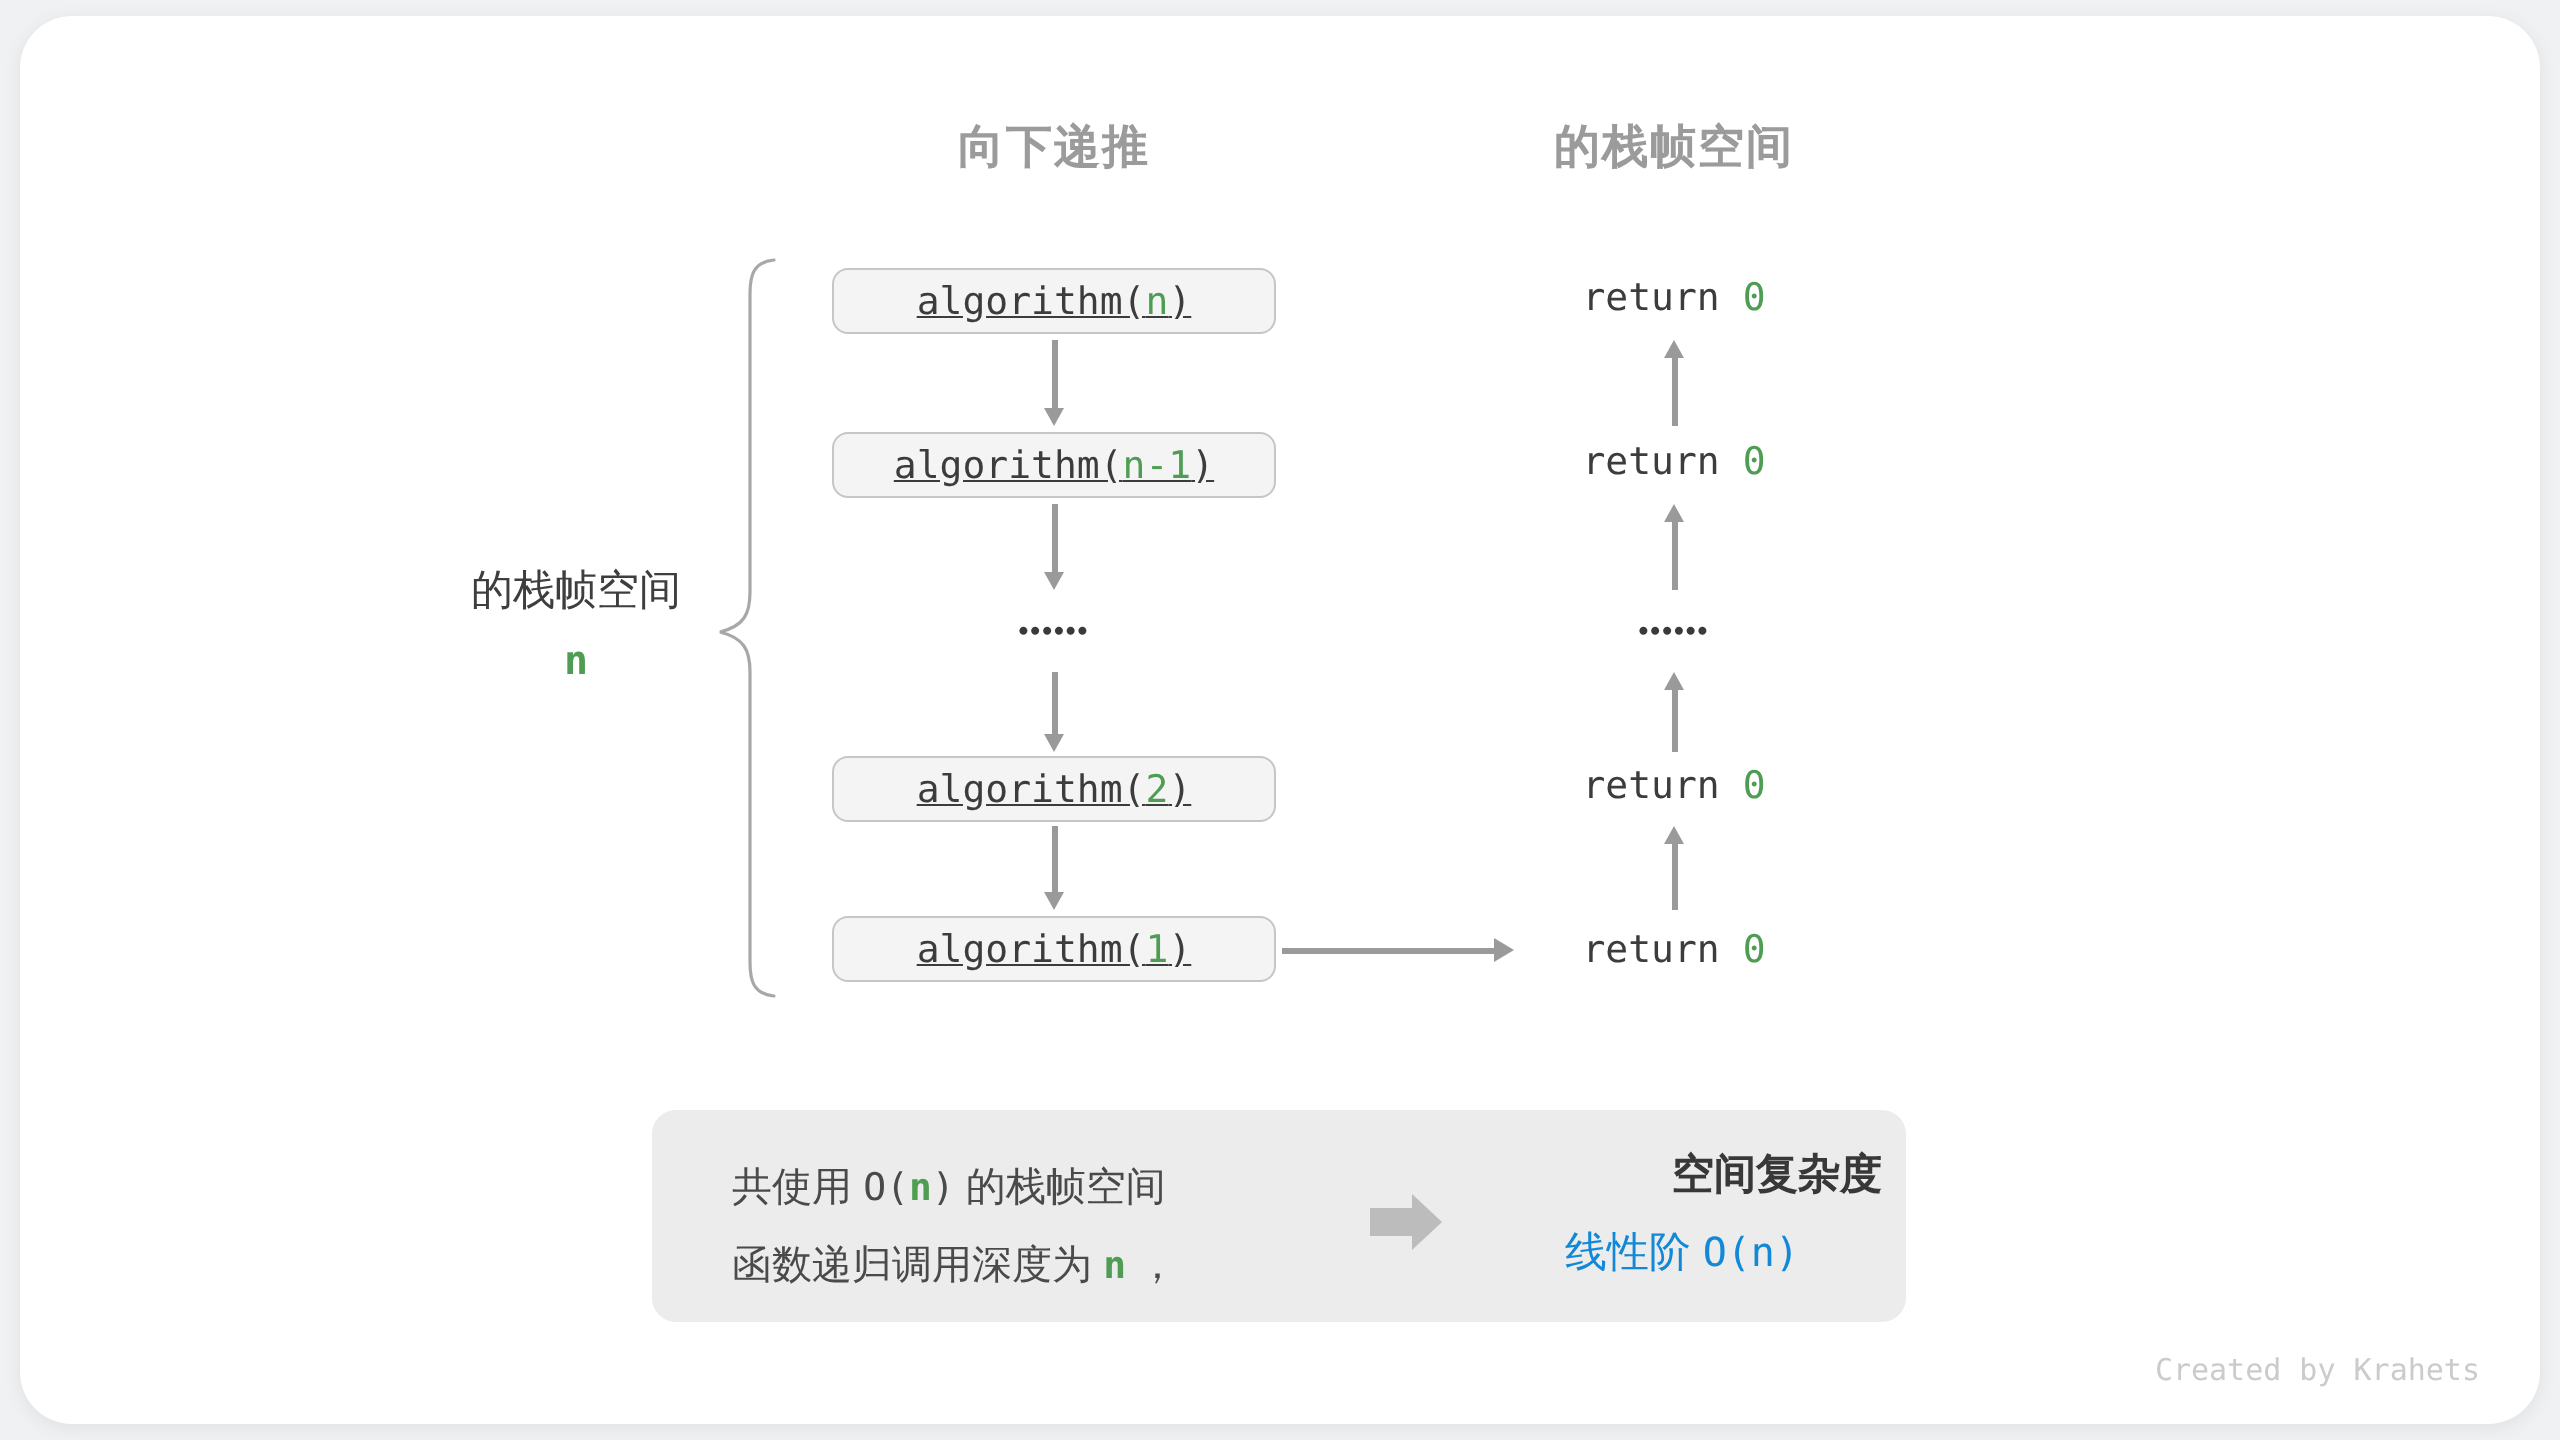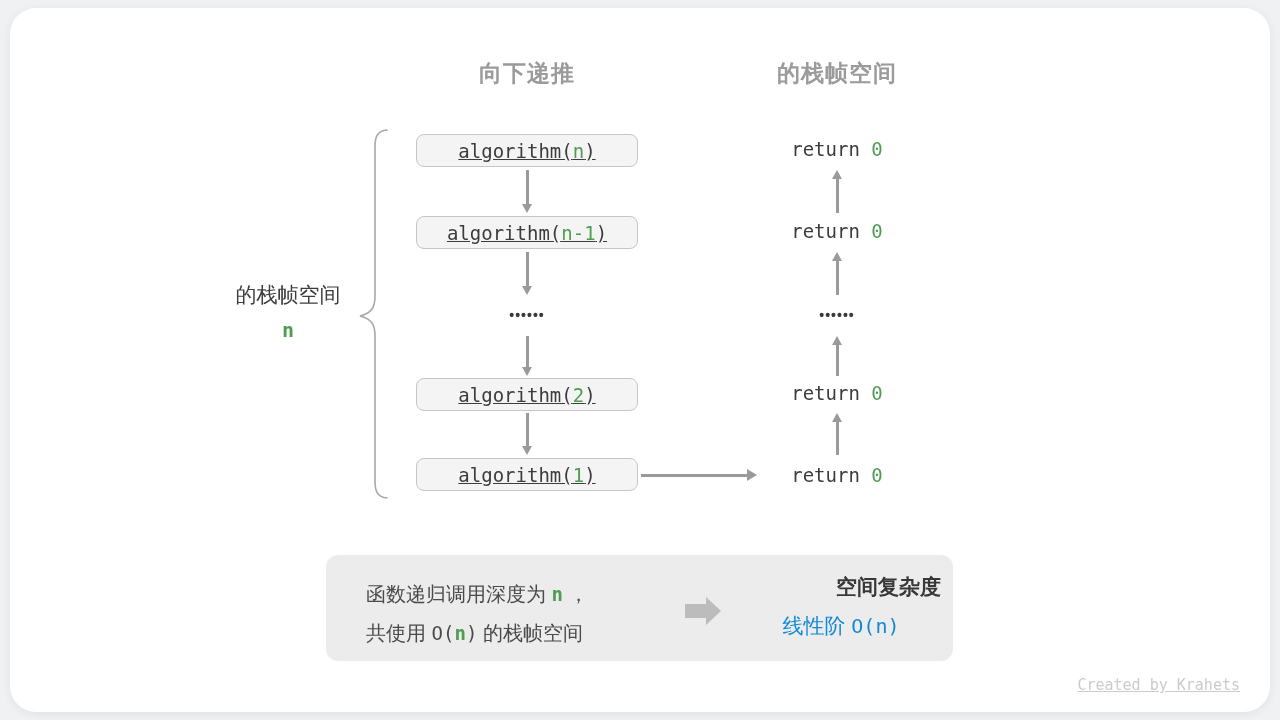--- a/index.html
+++ b/index.html
@@ -77,21 +77,21 @@
       border-top:14px solid transparent; border-bottom:14px solid transparent;
       border-left:15px solid #bcbcbc; }
   .sum-title { position:absolute; left:415px; top:18px; width:200px; text-align:right;
                font-size:21px; font-weight:bold; color:#383838; }
   .sum-value { position:absolute; left:415px; top:57px; width:200px; text-align:center;
                font-size:21px; font-weight:normal; color:#1289d8; }
   .sum-value .mono { font-size:20px; }
 
   .credit { position:absolute; left:1040px; top:676px; width:200px; text-align:right;
             font-family:"DejaVu Sans Mono","Liberation Mono",monospace;
-            font-size:15px; color:#cbcbcb;text-decoration:underline; }
+            font-size:15px; color:#cbcbcb; }
 </style>
 </head>
 <body>
 
 <div class="stage">
   <div class="card"></div>
 
   <div class="col-header hdr-down">向下递推</div>
   <div class="col-header hdr-up">的栈帧空间</div>
 
@@ -137,22 +137,22 @@
 
   <svg class="brace-svg" width="34" height="372" viewBox="0 0 34 372">
     <path d="M 31 2 C 21 3 19 9 19 19 L 19 168 C 19 179 16 185 4 188 C 16 191 19 197 19 208 L 19 353 C 19 363 21 369 31 370" fill="none" stroke="#a8a8a8" stroke-width="1.6" stroke-linecap="round"></path>
   </svg>
   <div class="depth-label">的栈帧空间</div>
   <div class="depth-n green">n</div>
 
 
   <div class="summary">
     <div class="sum-left">
+      <div><span>共使用 </span><span class="mono">O(</span><span class="mono green" style="font-weight:bold">n</span><span class="mono">)</span><span> 的栈帧空间</span></div>
       <div><span>函数递归调用深度为 </span><span class="mono green" style="font-weight:bold">n</span><span> ，</span></div>
-      <div><span>共使用 </span><span class="mono">O(</span><span class="mono green" style="font-weight:bold">n</span><span class="mono">)</span><span> 的栈帧空间</span></div>
     </div>
     <div class="block-arrow"></div>
     <div class="sum-title">空间复杂度</div>
     <div class="sum-value"><span>线性阶 </span><span class="mono">O(n)</span></div>
   </div>
 
   <div class="credit">Created by Krahets</div>
 </div>
 
 </body></html>

